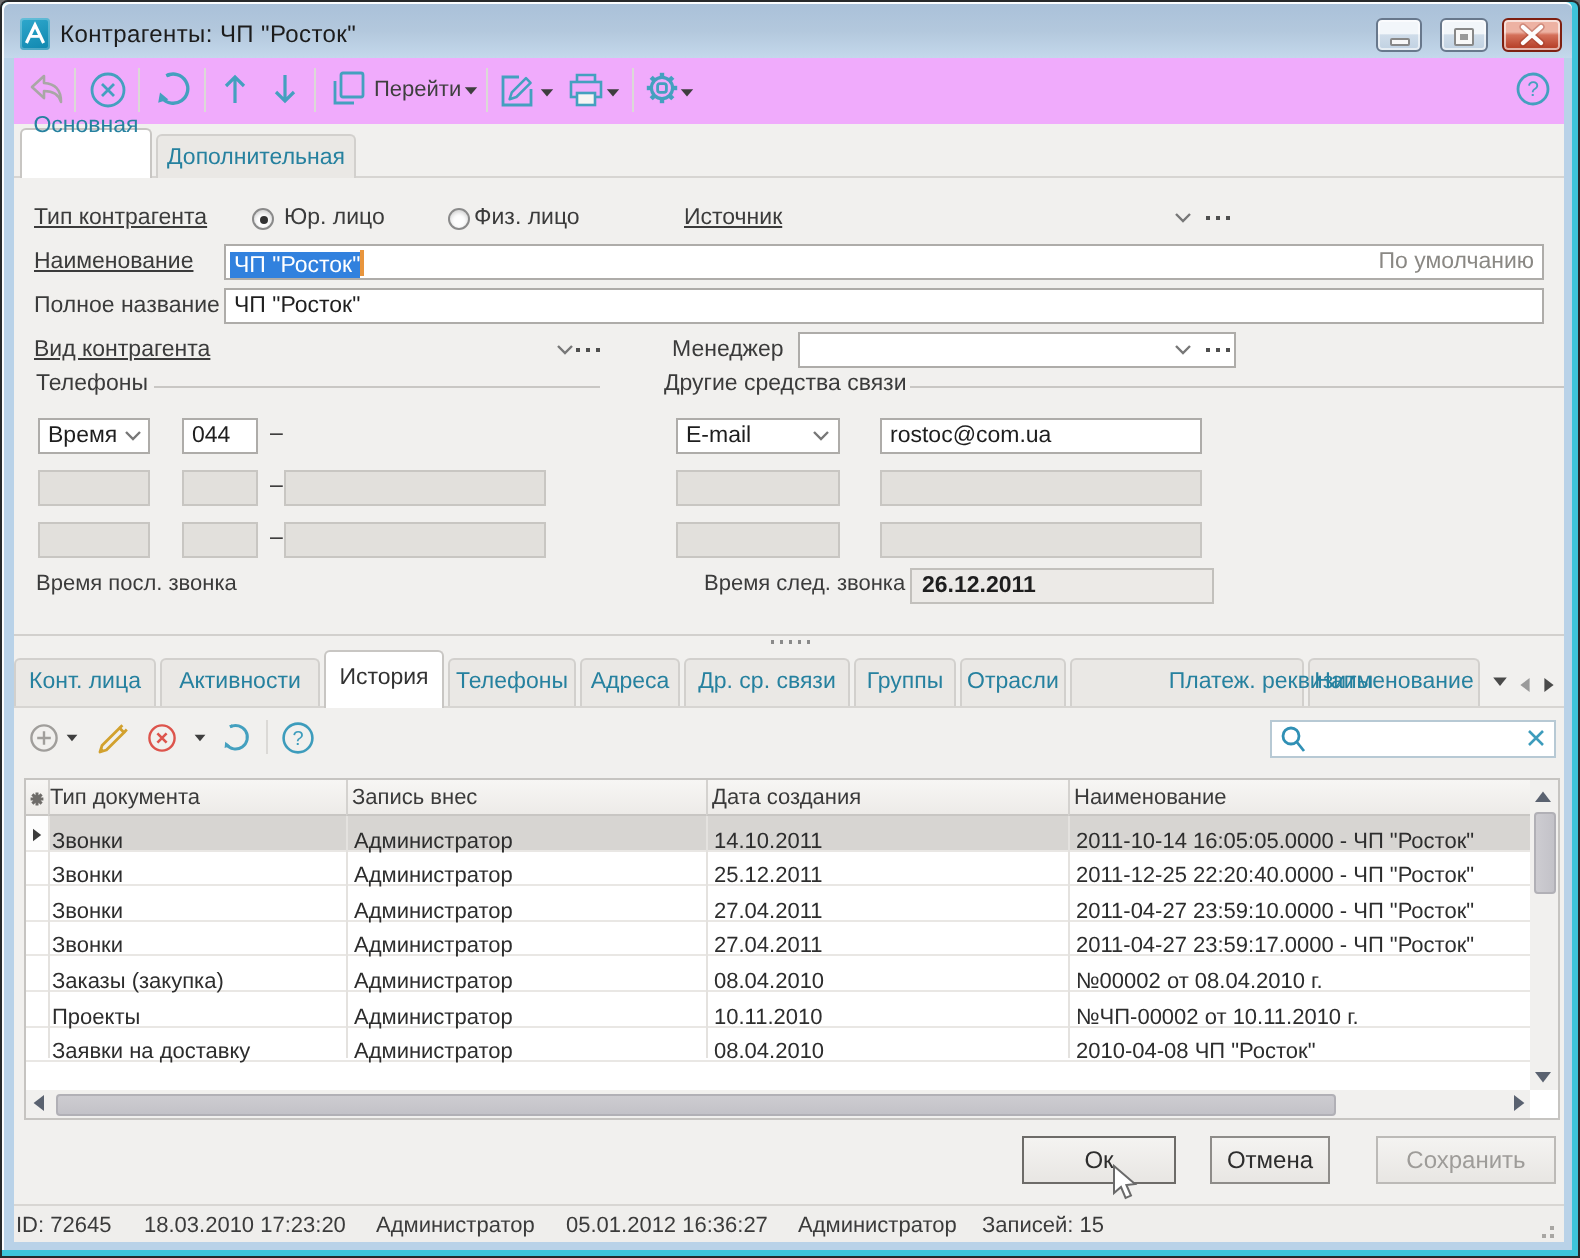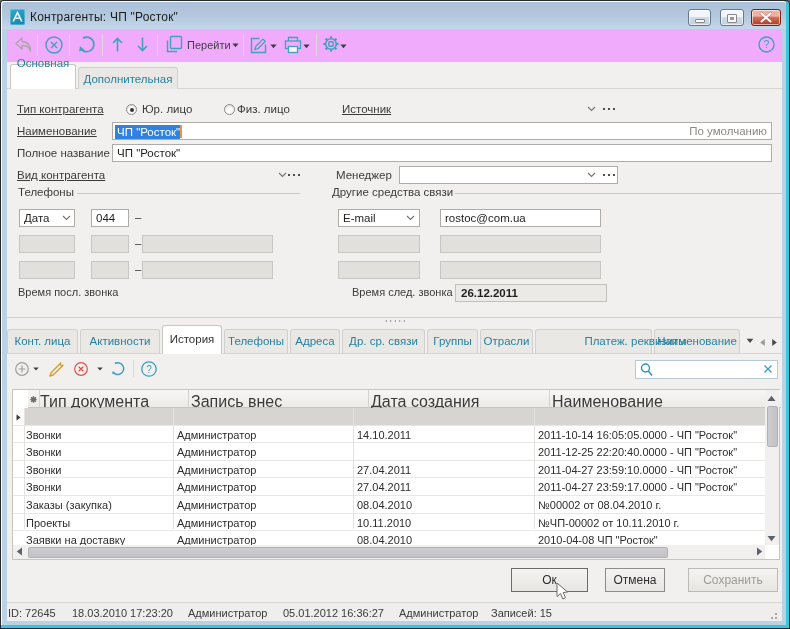--- a/index.html
+++ b/index.html
@@ -41,22 +41,22 @@
 .radio{position:absolute;width:11px;height:11px;border-radius:50%;border:1px solid #8a8a8a;background:#fdfdfd;box-shadow:inset 0 1px 2px rgba(0,0,0,.18);}
 .radio.sel::after{content:"";position:absolute;left:2.5px;top:2.5px;width:4px;height:4px;border-radius:50%;background:#333;}
 .dash{position:absolute;font-size:11.5px;color:#333;}
 
 #split{position:absolute;left:0;top:288px;width:775px;height:1px;background:#d2d0cd;}
 
 #tabline2{position:absolute;left:0;top:324px;width:775px;height:1px;background:#d7d5d2;}
 
 
 #grid{position:absolute;left:5px;top:360px;width:768px;height:171px;background:#fff;border:1px solid #c6c4c1;}
-.gh{position:absolute;top:0;height:18px;background:linear-gradient(#f7f6f4,#edebe8);border-bottom:1px solid #c8c6c3;font-size:16px;color:#3a3a3a;padding:3px 0 0 2px;margin-left:15px;}
-.gcell{position:absolute;font-size:11px;color:#2d2d2d;white-space:nowrap;overflow:hidden;padding-top:20px;}
+.gh{position:absolute;top:0;height:18px;background:linear-gradient(#f7f6f4,#edebe8);border-bottom:1px solid #c8c6c3;font-size:11px;color:#3a3a3a;padding:3px 0 0 2px;}
+.gcell{position:absolute;font-size:11px;color:#2d2d2d;white-space:nowrap;overflow:hidden;padding-top:6px;}
 .grow{position:absolute;left:0;width:752px;height:17.6px;border-bottom:1px solid #e9e7e4;background:#fff;}
 .gcol{position:absolute;top:0;bottom:14px;width:1px;background:#e4e2df;}
 
 .sbtrack{position:absolute;background:#f1f0ee;}
 .sbthumb{position:absolute;background:linear-gradient(90deg,#cdccd1,#c3c2c8);border:1px solid #b1b0b6;border-radius:2px;}
 .sbthumbh{position:absolute;background:linear-gradient(#cdccd1,#c3c2c8);border:1px solid #b1b0b6;border-radius:2px;}
 
 .btn{position:absolute;height:24px;background:linear-gradient(#f4f3f1,#e8e6e3);border:1px solid #8e8c89;font-size:12px;color:#2d2d2d;text-align:center;padding-top:4px;}
 
 #status{position:absolute;left:0;top:573px;width:775px;height:19px;background:#efeeec;border-top:1px solid #d8d6d3;font-size:11px;color:#3b3b3b;}
@@ -198,21 +198,21 @@
  <svg class="chev" style="left:580px;top:143px;" viewBox="0 0 9 6">
         <path d="M1 1 L4.5 4.5 L8 1" fill="none" stroke="#777" stroke-width="1.2"></path>
       </svg>
  <div class="dots3" style="left:596px;top:145px;"></div>
 
  <div class="lbl" style="left:11px;top:157px;">Телефоны</div>
  <div class="grpline" style="left:70px;top:164px;width:223px;"></div>
  <div class="lbl" style="left:325px;top:157px;">Другие средства связи</div>
  <div class="grpline" style="left:448px;top:164px;width:327px;"></div>
 
- <div class="inp" style="left:12px;top:180px;width:56px;height:18px;">Дата</div>
+ <div class="inp" style="left:12px;top:180px;width:56px;height:18px;">Время</div>
  <svg class="chev" style="left:55px;top:186px;" viewBox="0 0 9 6">
         <path d="M1 1 L4.5 4.5 L8 1" fill="none" stroke="#777" stroke-width="1.2"></path>
       </svg>
  <div class="inp" style="left:84px;top:180px;width:38px;height:18px;">044</div>
  <div class="dash" style="left:128px;top:182px;">–</div>
  <div class="dis" style="left:12px;top:206px;width:56px;height:18px;"></div>
  <div class="dis" style="left:84px;top:206px;width:38px;height:18px;"></div>
  <div class="dash" style="left:128px;top:208px;">–</div>
  <div class="dis" style="left:135px;top:206px;width:131px;height:18px;"></div>
  <div class="dis" style="left:12px;top:232px;width:56px;height:18px;"></div>
@@ -329,20 +329,21 @@
   <div class="gcol" style="left:521px;top:18px;bottom:30px;"></div>
   <svg class="abs" style="left:3px;top:23.5px;" width="5" height="7" viewBox="0 0 5 7">
           <path d="M0.5 0.4 L4.6 3.5 L0.5 6.6 Z" fill="#3c3c3c"></path>
         </svg>
   <div class="gcell" style="left:13px;top:18.5px;width:140px;">Звонки</div>
         <div class="gcell" style="left:164px;top:18.5px;width:170px;">Администратор</div>
         <div class="gcell" style="left:344px;top:18.5px;width:170px;">14.10.2011</div>
         <div class="gcell" style="left:525px;top:18.5px;width:228px;">2011-10-14 16:05:05.0000 - ЧП "Росток"</div>
   <div class="gcell" style="left:13px;top:36.1px;width:140px;">Звонки</div>
         <div class="gcell" style="left:164px;top:36.1px;width:170px;">Администратор</div>
+        <div class="gcell" style="left:344px;top:36.1px;width:170px;">25.12.2011</div>
         <div class="gcell" style="left:525px;top:36.1px;width:228px;">2011-12-25 22:20:40.0000 - ЧП "Росток"</div>
   <div class="gcell" style="left:13px;top:53.7px;width:140px;">Звонки</div>
         <div class="gcell" style="left:164px;top:53.7px;width:170px;">Администратор</div>
         <div class="gcell" style="left:344px;top:53.7px;width:170px;">27.04.2011</div>
         <div class="gcell" style="left:525px;top:53.7px;width:228px;">2011-04-27 23:59:10.0000 - ЧП "Росток"</div>
   <div class="gcell" style="left:13px;top:71.3px;width:140px;">Звонки</div>
         <div class="gcell" style="left:164px;top:71.3px;width:170px;">Администратор</div>
         <div class="gcell" style="left:344px;top:71.3px;width:170px;">27.04.2011</div>
         <div class="gcell" style="left:525px;top:71.3px;width:228px;">2011-04-27 23:59:17.0000 - ЧП "Росток"</div>
   <div class="gcell" style="left:13px;top:88.9px;width:140px;">Заказы (закупка)</div>

